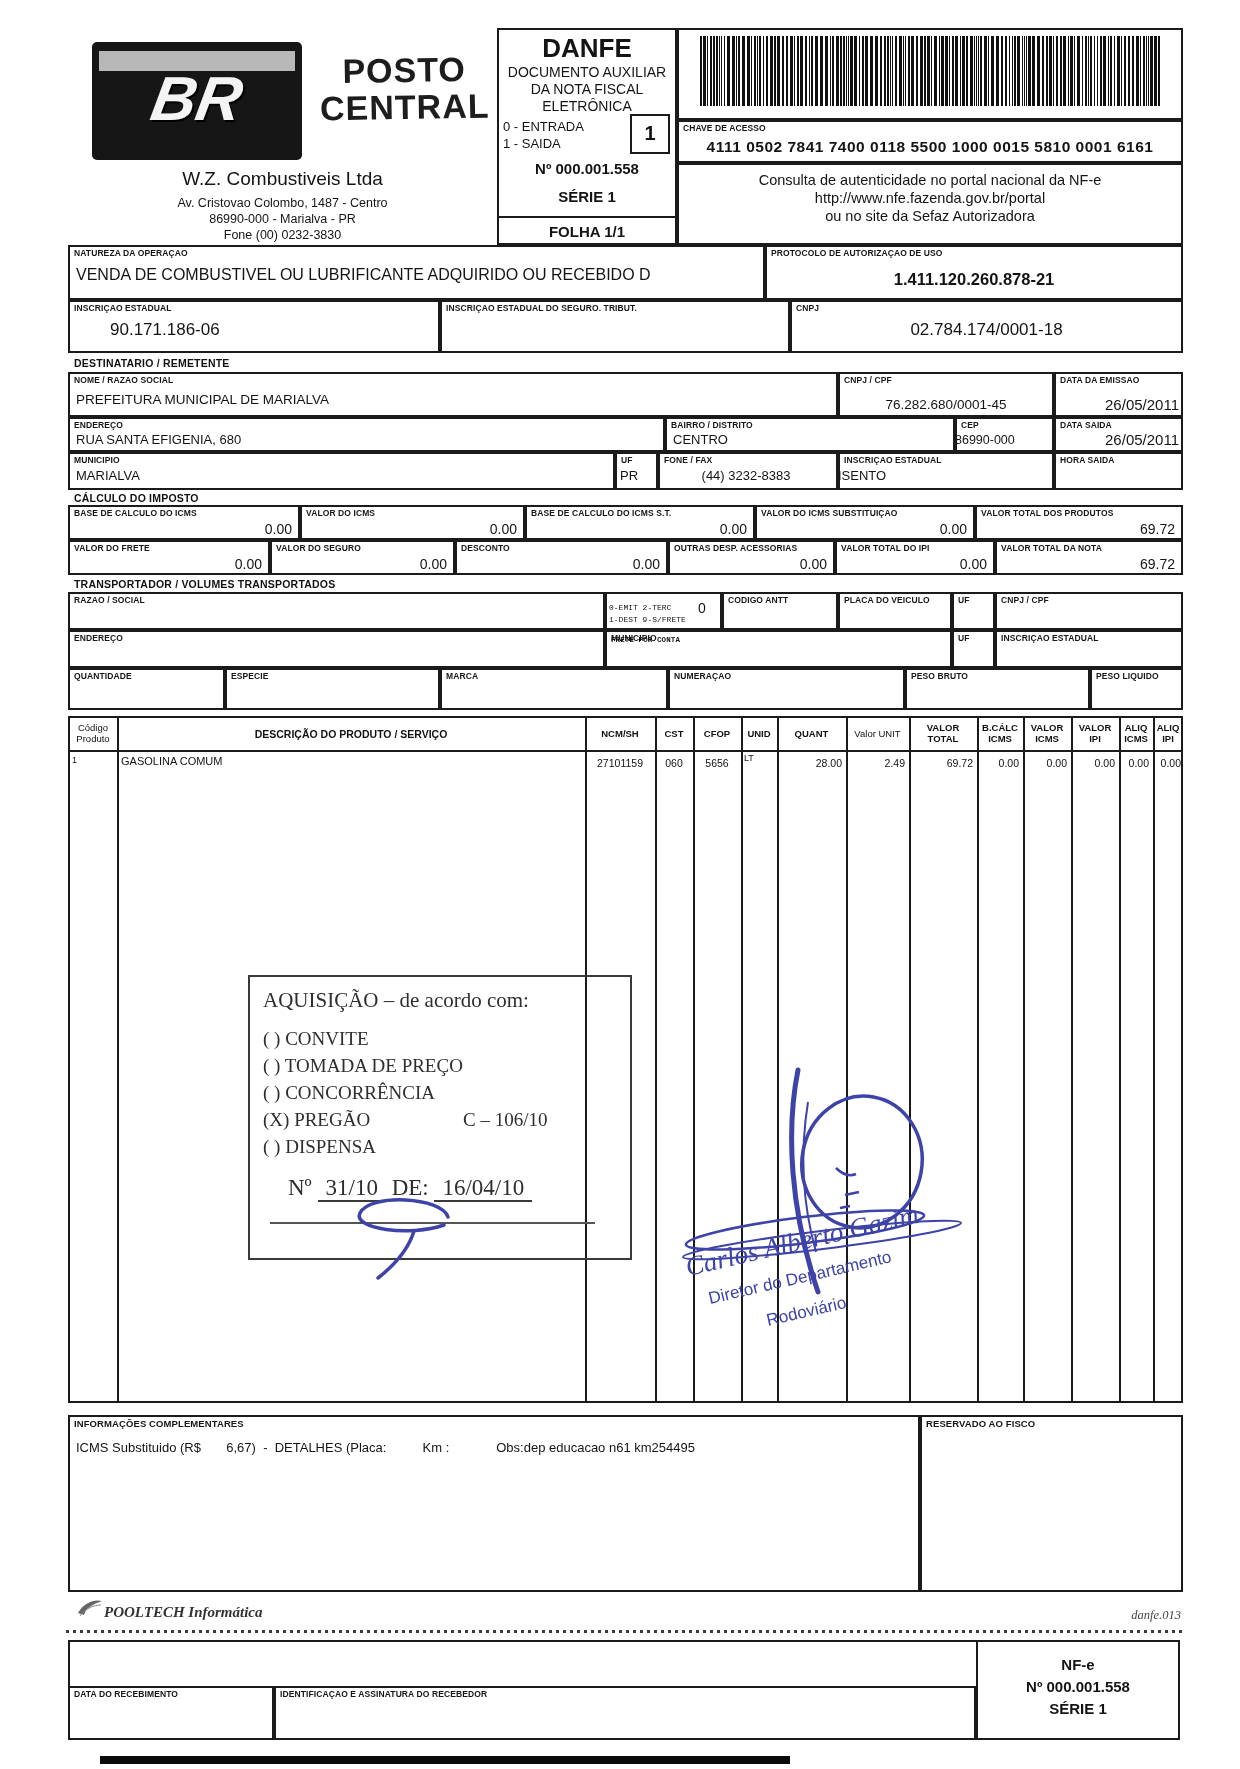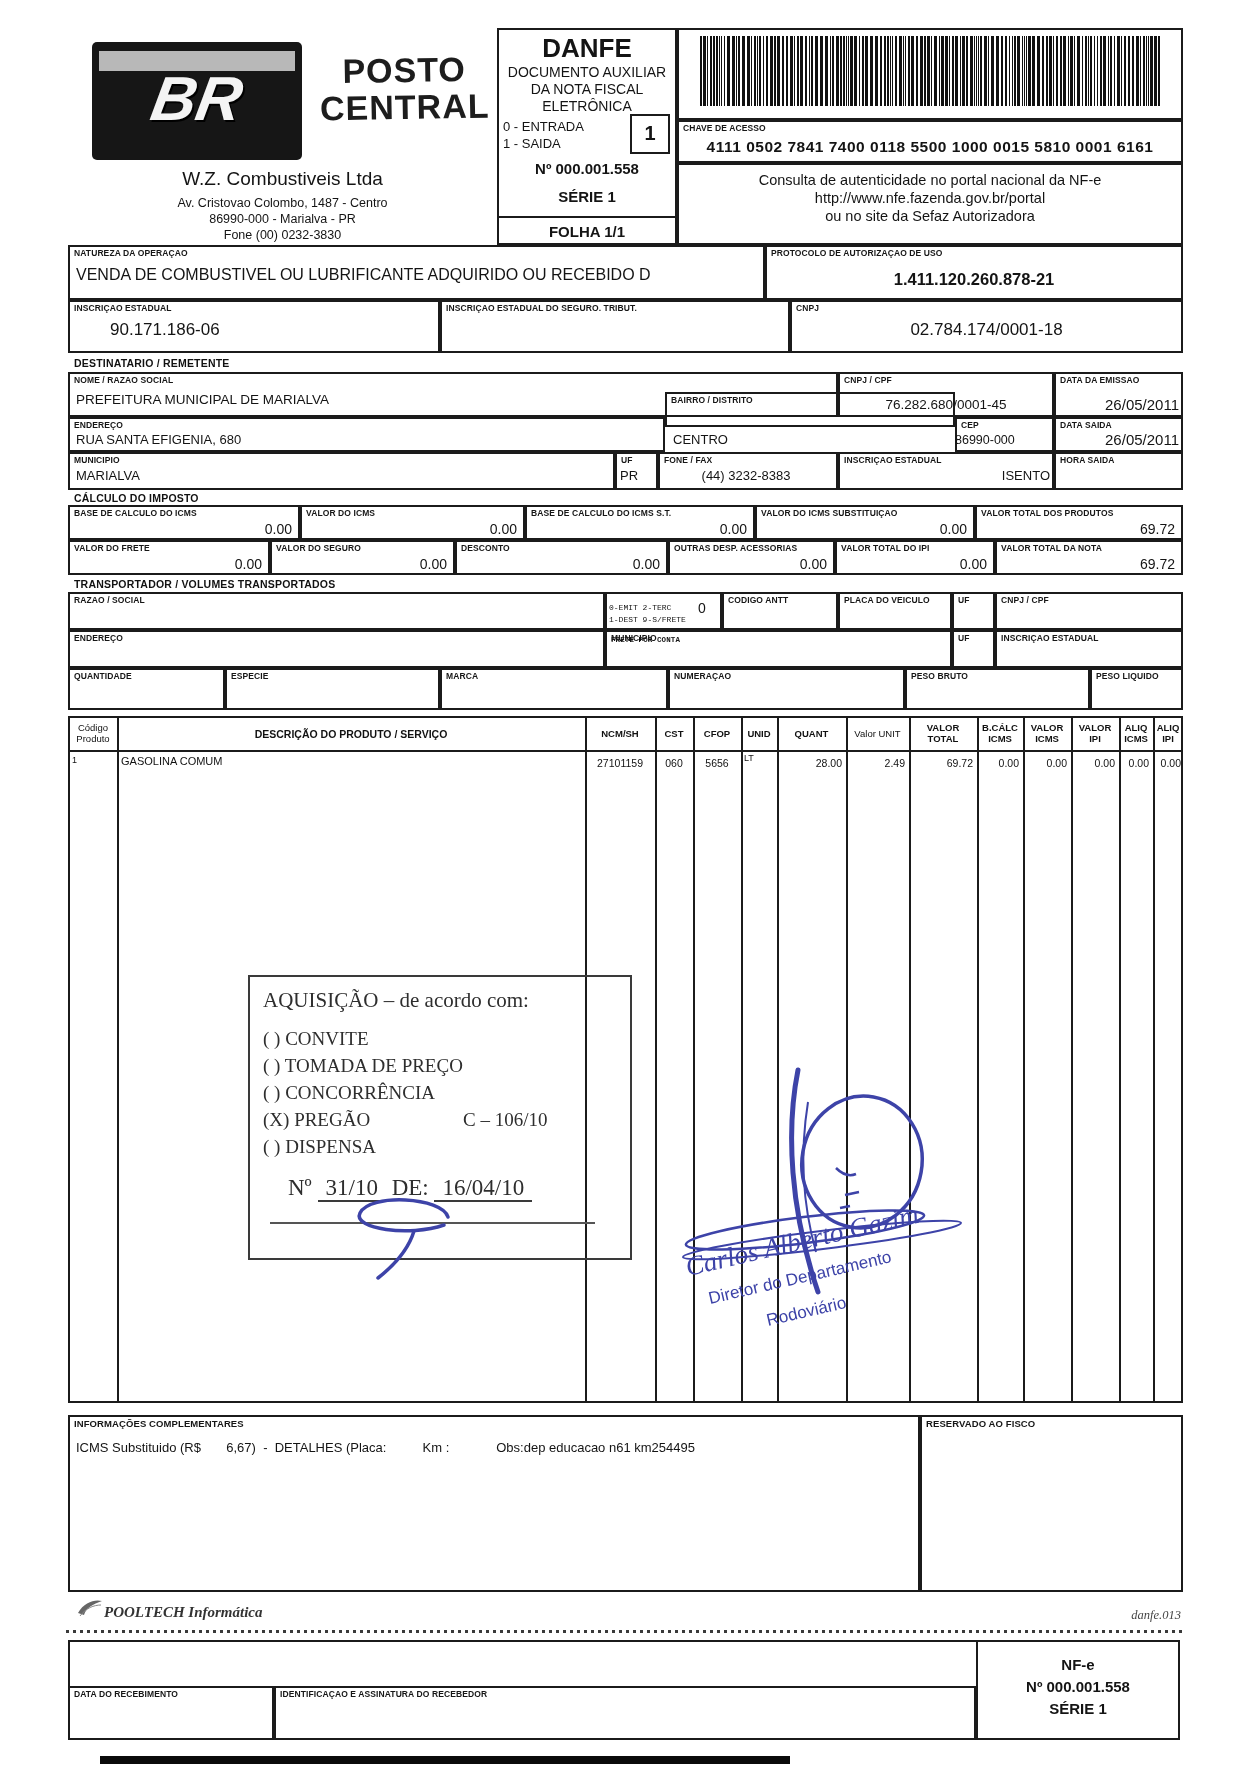--- a/index.html
+++ b/index.html
@@ -106,21 +106,21 @@
   <div class="vbl" style="left:838px;top:397px;width:216px;text-align:center;font-size:13.5px;">76.282.680/0001-45</div>
   <div class="cell" style="left:1054px;top:372px;width:129px;height:45px;">
     <div class="lbl">DATA DA EMISSÃO</div>
   </div>
   <div class="vbl" style="left:1054px;top:396px;width:125px;text-align:right;font-size:15px;">26/05/2011</div>
 
   <div class="cell" style="left:68px;top:417px;width:597px;height:35px;">
     <div class="lbl">ENDEREÇO</div>
   </div>
   <div class="vbl" style="left:76px;top:432px;font-size:13px;">RUA SANTA EFIGENIA, 680</div>
-  <div class="cell" style="left:665px;top:392px;width:290px;height:35px;">
+  <div class="cell" style="left:665px;top:417px;width:290px;height:35px;">
     <div class="lbl">BAIRRO / DISTRITO</div>
   </div>
   <div class="vbl" style="left:673px;top:432px;font-size:13px;">CENTRO</div>
   <div class="cell" style="left:955px;top:417px;width:99px;height:35px;">
     <div class="lbl">CEP</div>
   </div>
   <div class="vbl" style="left:955px;top:433px;width:95px;text-align:left;font-size:12.5px;">86990-000</div>
   <div class="cell" style="left:1054px;top:417px;width:129px;height:35px;">
     <div class="lbl">DATA SAIDA</div>
   </div>
@@ -134,21 +134,21 @@
     <div class="lbl">UF</div>
   </div>
   <div class="vbl" style="left:620px;top:468px;font-size:13px;">PR</div>
   <div class="cell" style="left:658px;top:452px;width:180px;height:38px;">
     <div class="lbl">FONE / FAX</div>
   </div>
   <div class="vbl" style="left:658px;top:468px;width:176px;text-align:center;font-size:13px;">(44) 3232-8383</div>
   <div class="cell" style="left:838px;top:452px;width:216px;height:38px;">
     <div class="lbl">INSCRIÇÃO ESTADUAL</div>
   </div>
-  <div class="vbl" style="left:838px;top:468px;width:212px;text-align:right;font-size:13px;">ISENTO</div>
+  <div class="vbl" style="left:838px;top:468px;width:212px;text-align:left;font-size:13px;">ISENTO</div>
   <div class="cell" style="left:1054px;top:452px;width:129px;height:38px;">
     <div class="lbl">HORA SAIDA</div>
   </div>
 
   <div class="sect" style="left:74px;top:492px;">CÁLCULO DO IMPOSTO</div>
 
   <div class="cell" style="left:68px;top:505px;width:232px;height:35px;">
     <div class="lbl">BASE DE CALCULO DO ICMS</div>
   </div>
   <div class="vbl num" style="left:68px;top:521px;width:224px;font-size:14px;">0.00</div>

